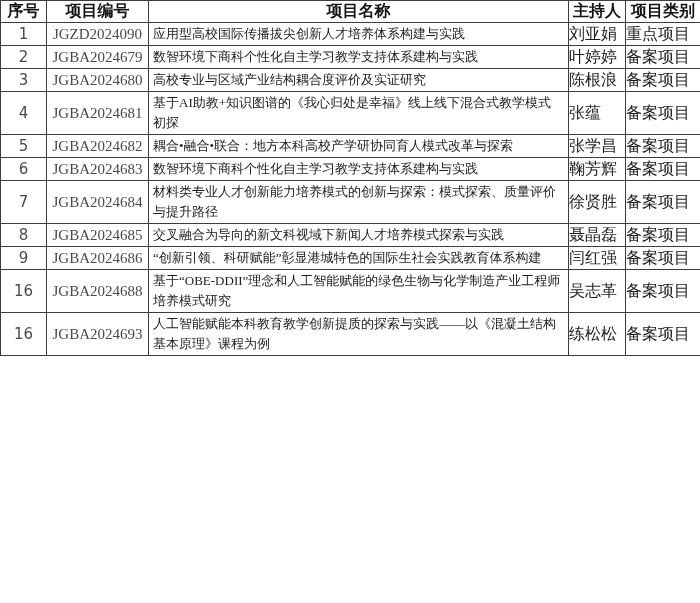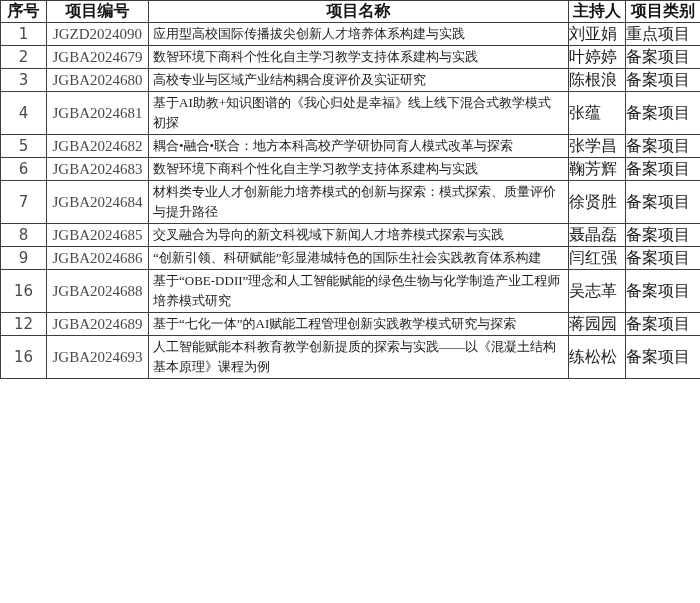--- a/index.html
+++ b/index.html
@@ -146,27 +146,20 @@
     <td class="c-type">备案项目</td>
   </tr>
       <tr>
     <td class="c-no">16</td>
     <td class="c-code">JGBA2024688</td>
     <td class="c-name">基于“OBE-DDII”理念和人工智能赋能的绿色生物与化学制造产业工程师培养模式研究</td>
     <td class="c-leader">吴志革</td>
     <td class="c-type">备案项目</td>
   </tr>
       <tr>
-    <td class="c-no">12</td>
-    <td class="c-code">JGBA2024689</td>
-    <td class="c-name">基于“七化一体”的AI赋能工程管理创新实践教学模式研究与探索</td>
-    <td class="c-leader">蒋园园</td>
-    <td class="c-type">备案项目</td>
-  </tr>
-      <tr>
     <td class="c-no">16</td>
     <td class="c-code">JGBA2024693</td>
     <td class="c-name">人工智能赋能本科教育教学创新提质的探索与实践——以《混凝土结构基本原理》课程为例</td>
     <td class="c-leader">练松松</td>
     <td class="c-type">备案项目</td>
   </tr>
     </tbody>
 
 </table>
 

